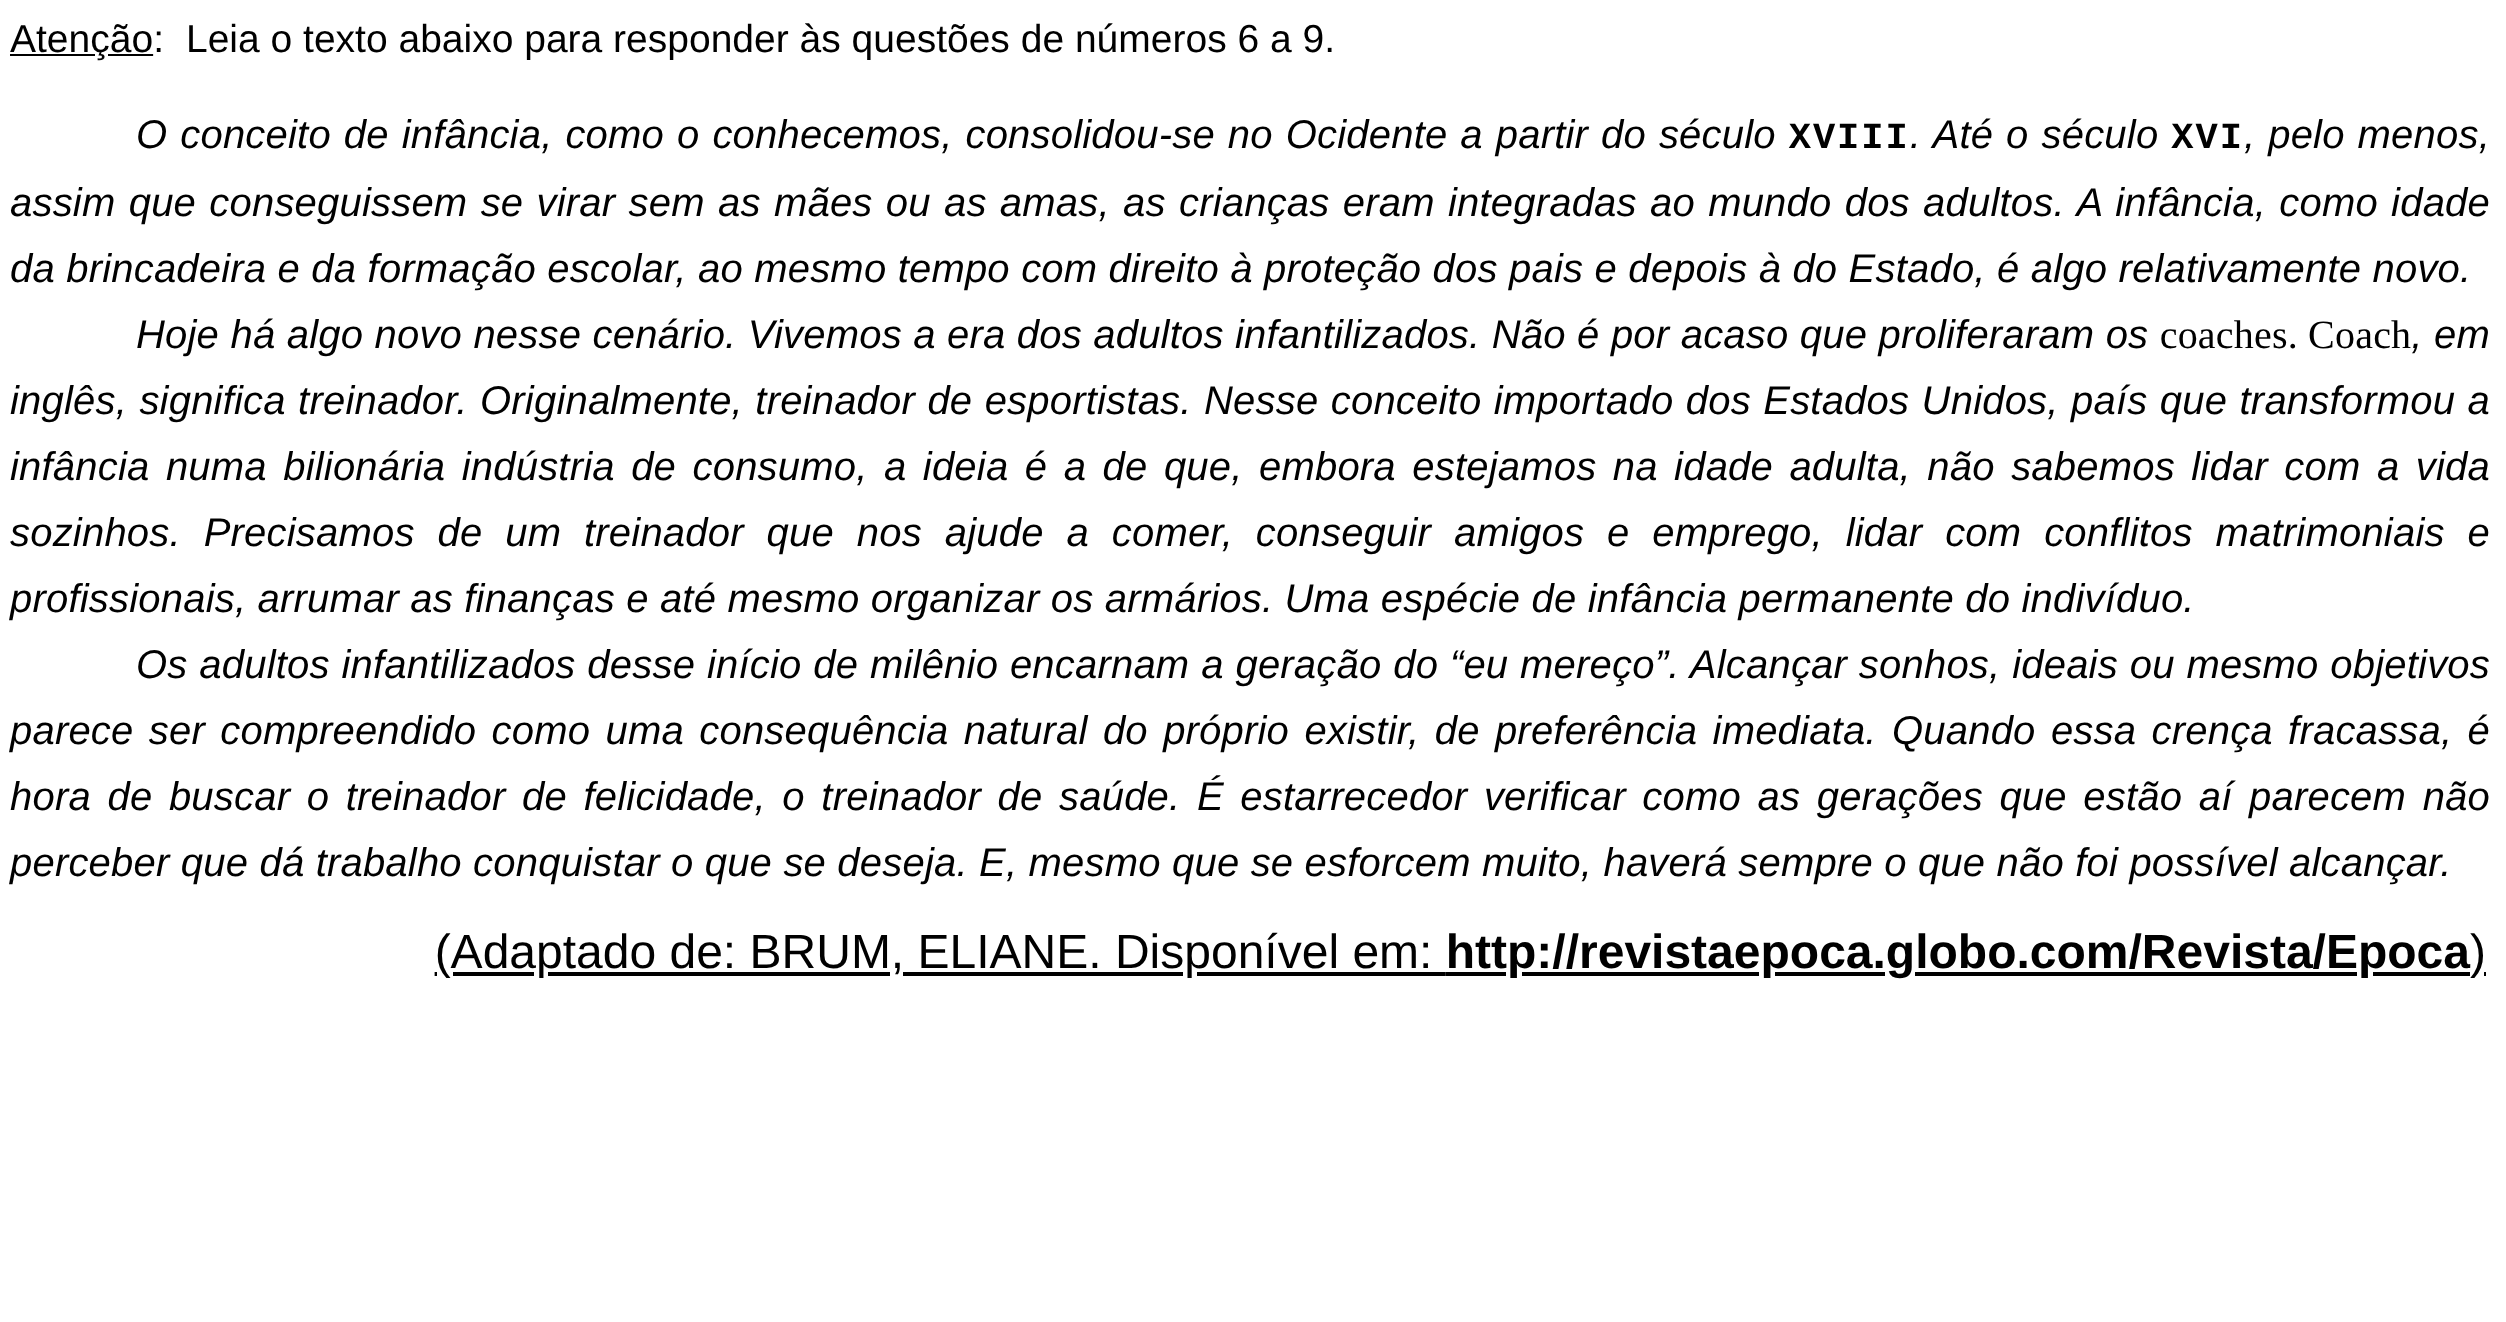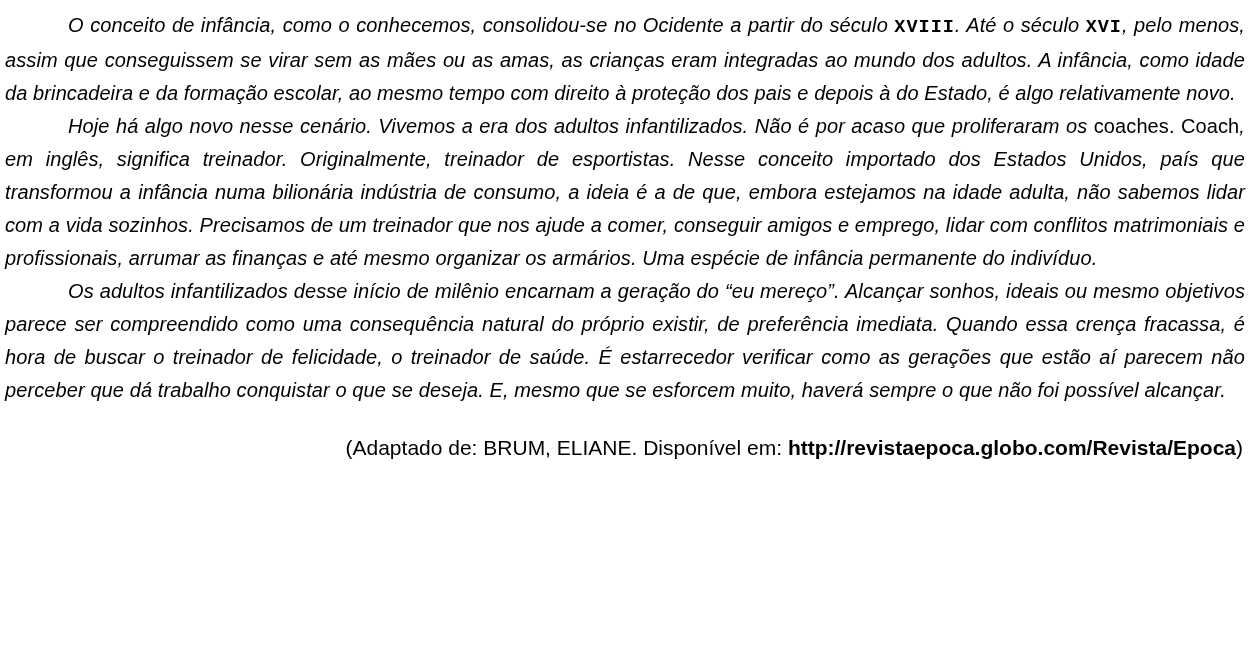--- a/index.html
+++ b/index.html
@@ -34,44 +34,48 @@
     margin: 0;
     padding: 0;
     font-style: italic;
     font-size: 20px;
     line-height: 33px;
     text-align: justify;
     text-indent: 63px;
     letter-spacing: 0.1px;
   }
   .seg-italic { font-style: italic; }
-  .seg-plain  { font-style: normal; }
+  .seg-plain  { font-style: normal; font-family: Liberation Serif, serif; }
   .seg-mono   {
     font-style: normal;
     font-family: "Liberation Mono", monospace;
     font-size: 18.5px;
     letter-spacing: 1px;
     font-weight: bold;
   }
   .citation-line {
-    margin-top: 29px;
+    margin-top: 14px;
     text-align: right;
     font-style: normal;
-    font-size: 21px;
+    font-size: 24px;
     padding-right: 2px;
+    text-decoration: underline;
   }
   .citation-url {
     font-weight: bold;
   }
 </style>
 </head>
 <body>
 
 <div class="page">
 
+  <div class="attention-line">
+    <span class="attention-label">Atenção</span><span>:</span><span class="attention-instruction">Leia o texto abaixo para responder às questões de números 6 a 9.</span>
+  </div>
 
   <div class="text-body" id="text-body">
       <p class="para"><span class="seg-italic">O conceito de infância, como o conhecemos, consolidou-se no Ocidente a partir do século </span><span class="seg-mono">XVIII</span><span class="seg-italic">. Até o século </span><span class="seg-mono">XVI</span><span class="seg-italic">, pelo menos, assim que conseguissem se virar sem as mães ou as amas, as crianças eram integradas ao mundo dos adultos. A infância, como idade da brincadeira e da formação escolar, ao mesmo tempo com direito à proteção dos pais e depois à do Estado, é algo relativamente novo.</span></p>
       <p class="para"><span class="seg-italic">Hoje há algo novo nesse cenário. Vivemos a era dos adultos infantilizados. Não é por acaso que proliferaram os </span><span class="seg-plain">coaches. Coach</span><span class="seg-italic">, em inglês, significa treinador. Originalmente, treinador de esportistas. Nesse conceito importado dos Estados Unidos, país que transformou a infância numa bilionária indústria de consumo, a ideia é a de que, embora estejamos na idade adulta, não sabemos lidar com a vida sozinhos. Precisamos de um treinador que nos ajude a comer, conseguir amigos e emprego, lidar com conflitos matrimoniais e profissionais, arrumar as finanças e até mesmo organizar os armários. Uma espécie de infância permanente do indivíduo.</span></p>
       <p class="para"><span class="seg-italic">Os adultos infantilizados desse início de milênio encarnam a geração do “eu mereço”. Alcançar sonhos, ideais ou mesmo objetivos parece ser compreendido como uma consequência natural do próprio existir, de preferência imediata. Quando essa crença fracassa, é hora de buscar o treinador de felicidade, o treinador de saúde. É estarrecedor verificar como as gerações que estão aí parecem não perceber que dá trabalho conquistar o que se deseja. E, mesmo que se esforcem muito, haverá sempre o que não foi possível alcançar.</span></p>
     </div>
 
   <div class="citation-line">
     <span>(Adaptado de: BRUM, ELIANE. Disponível em: </span><span class="citation-url">http://revistaepoca.globo.com/Revista/Epoca</span><span>)</span>
   </div>

